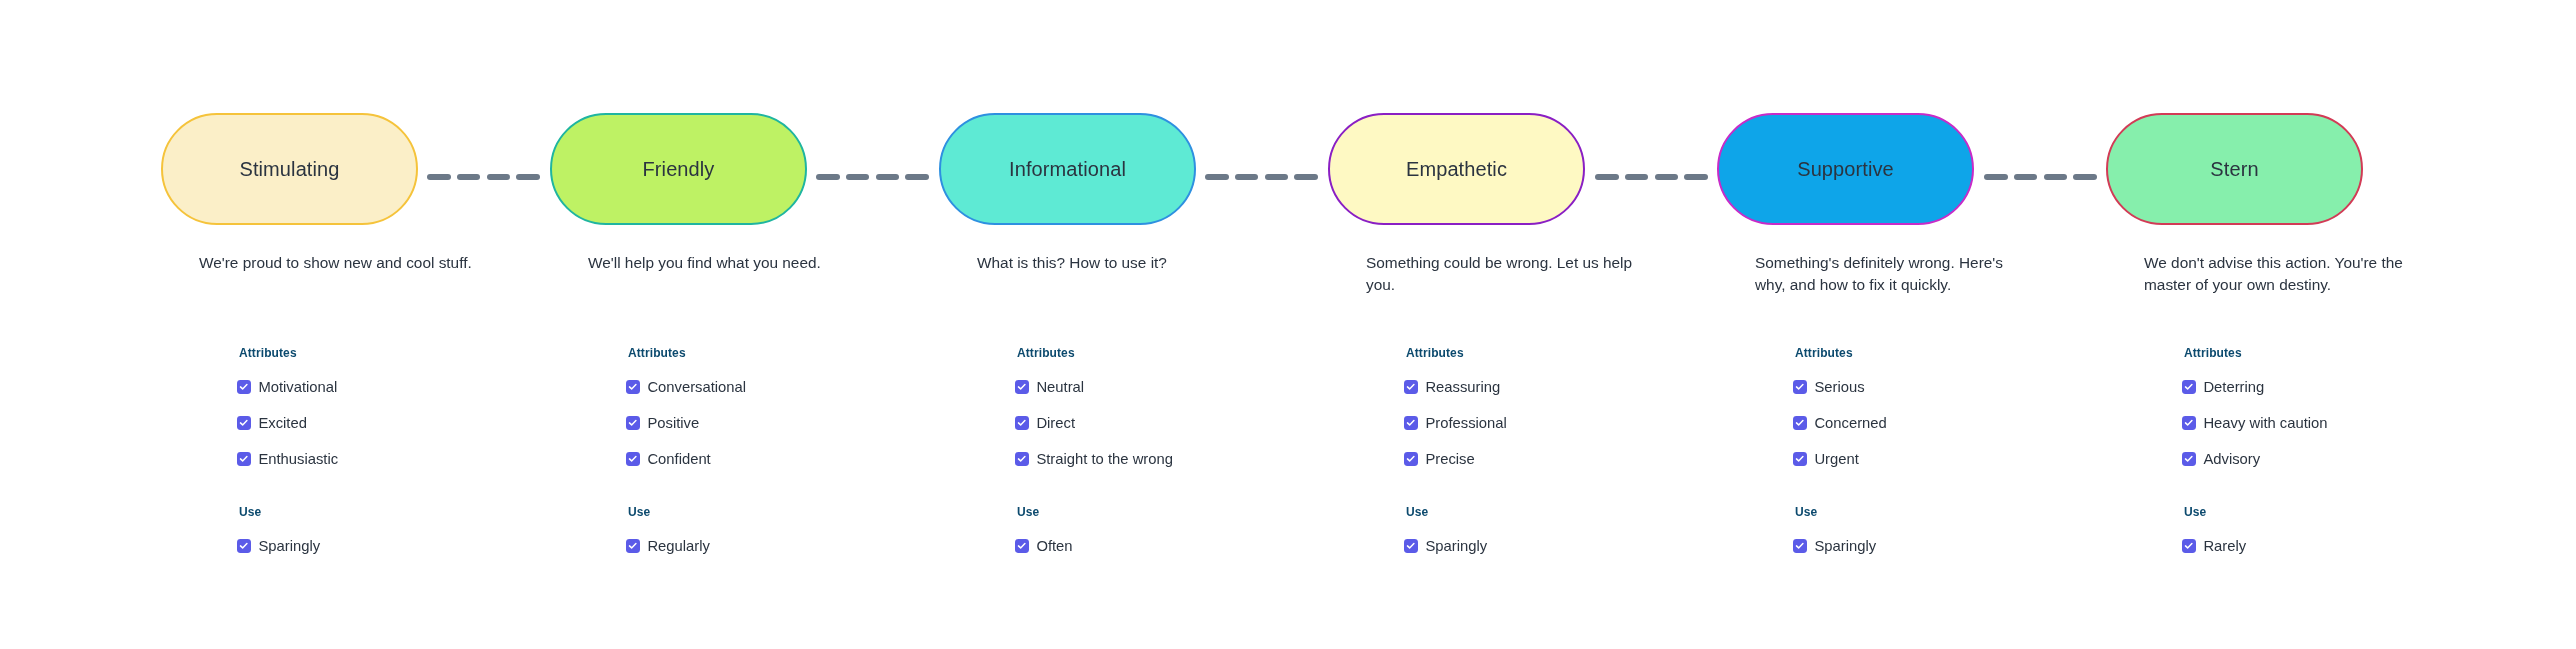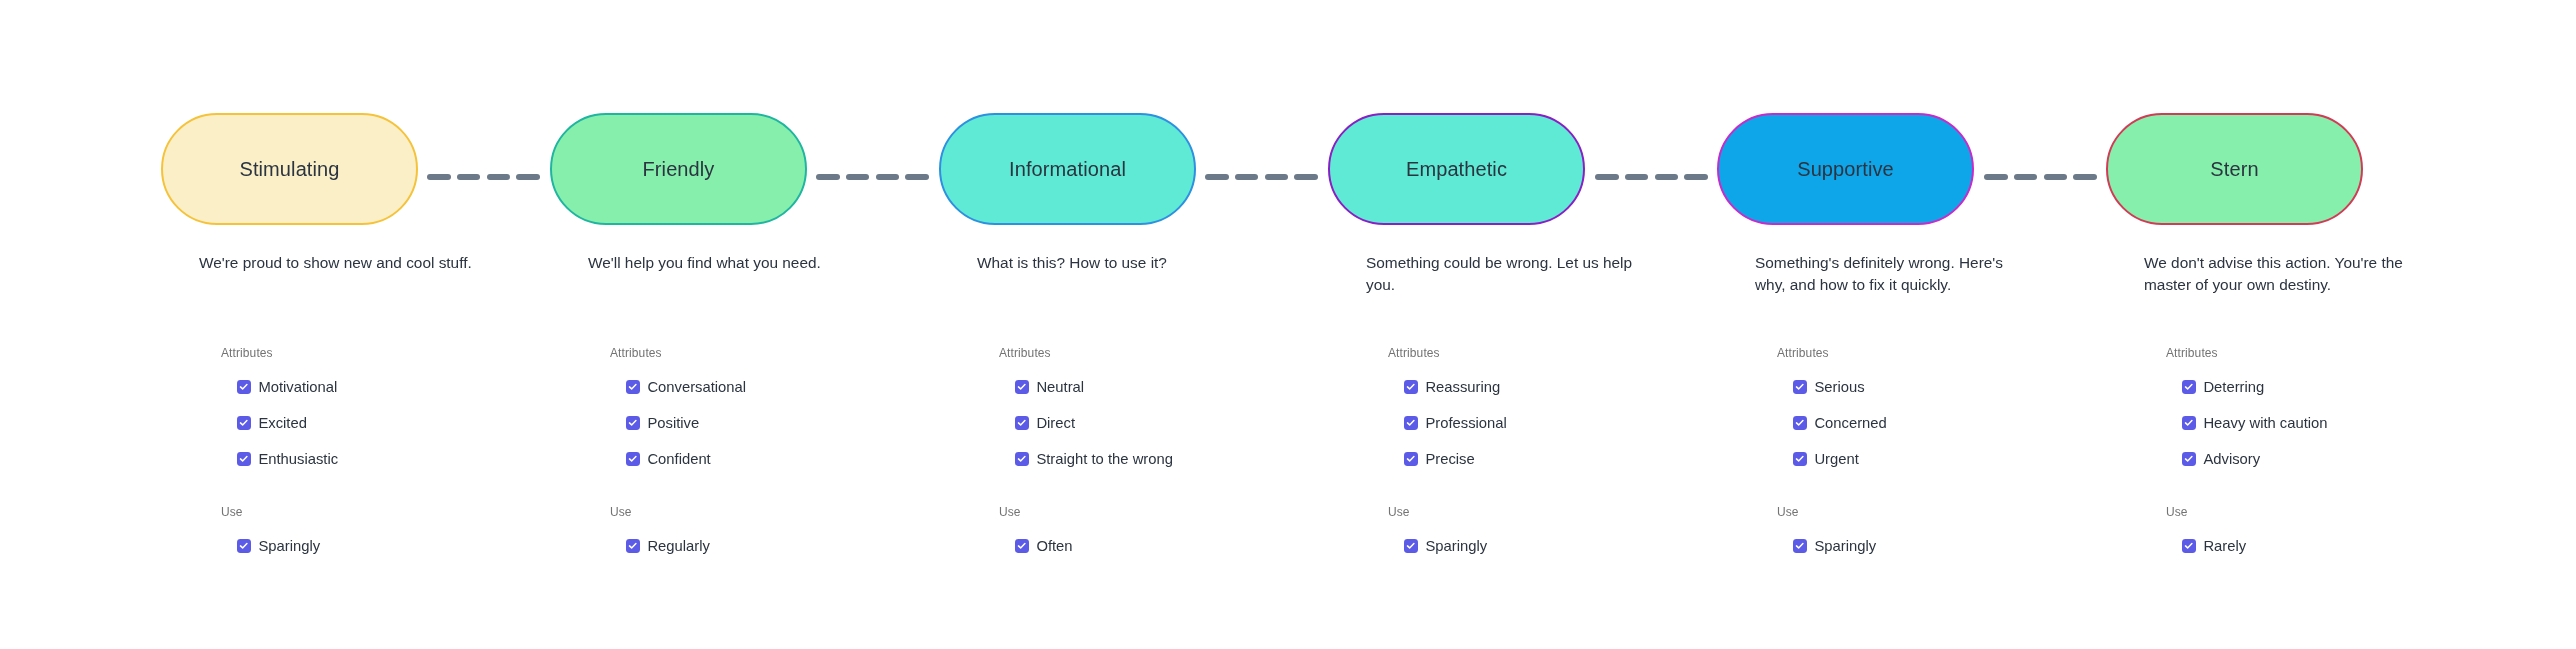--- a/index.html
+++ b/index.html
@@ -89,24 +89,24 @@
 
   .meta {
     position: absolute;
     top: 345px;
     left: 60px;
     width: 288px;
   }
 
   .group-title {
     font-size: 12px;
-    font-weight: 400;
-    color: #737373;
+    font-weight: 700;
+    color: #0c4a6e;
     letter-spacing: 0.1px;
-    margin: 0 0 4px 0;
+    margin: 0 0 4px 18px;
     line-height: 16px;
   }
 
   .check-row {
     display: flex;
     align-items: center;
     height: 20px;
     margin: 16px;
   }
   .checkbox {
@@ -208,21 +208,21 @@
             <span class="checkbox" style="background: rgb(91, 91, 232);">
               <svg width="9.4" height="9.4" viewBox="0 0 14 14">
                 <path d="M2.2 7.3 L5.4 10.3 L11.8 3.6" stroke="#ffffff" stroke-width="2.2" stroke-linecap="round" stroke-linejoin="round" fill="none"></path>
               </svg>
             </span>
             <span class="check-label">Sparingly</span>
           </div>
         </div>
       </div>
       <div class="column" style="left: 550px;">
-        <div class="pill" style="background: #86efac; border-color: rgb(31, 181, 160);">
+        <div class="pill" style="background: #bef264; border-color: rgb(31, 181, 160);">
           <span class="pill-label">Friendly</span>
         </div>
         <div class="description">We'll help you find what you need.</div>
         <div class="meta">
           <div class="group-title">Attributes</div>
           <div class="check-row">
             <span class="checkbox" style="background: rgb(91, 91, 232);">
               <svg width="9.4" height="9.4" viewBox="0 0 14 14">
                 <path d="M2.2 7.3 L5.4 10.3 L11.8 3.6" stroke="#ffffff" stroke-width="2.2" stroke-linecap="round" stroke-linejoin="round" fill="none"></path>
               </svg>
@@ -294,21 +294,21 @@
             <span class="checkbox" style="background: rgb(91, 91, 232);">
               <svg width="9.4" height="9.4" viewBox="0 0 14 14">
                 <path d="M2.2 7.3 L5.4 10.3 L11.8 3.6" stroke="#ffffff" stroke-width="2.2" stroke-linecap="round" stroke-linejoin="round" fill="none"></path>
               </svg>
             </span>
             <span class="check-label">Often</span>
           </div>
         </div>
       </div>
       <div class="column" style="left: 1328px;">
-        <div class="pill" style="background: #5eead4; border-color: rgb(138, 31, 196); text-align: center;">
+        <div class="pill" style="background: #fef9c3; border-color: rgb(138, 31, 196); text-align: center;">
           <span class="pill-label">Empathetic</span>
         </div>
         <div class="description">Something could be wrong. Let us help you.</div>
         <div class="meta">
           <div class="group-title">Attributes</div>
           <div class="check-row">
             <span class="checkbox" style="background: rgb(91, 91, 232);">
               <svg width="9.4" height="9.4" viewBox="0 0 14 14">
                 <path d="M2.2 7.3 L5.4 10.3 L11.8 3.6" stroke="#ffffff" stroke-width="2.2" stroke-linecap="round" stroke-linejoin="round" fill="none"></path>
               </svg>

